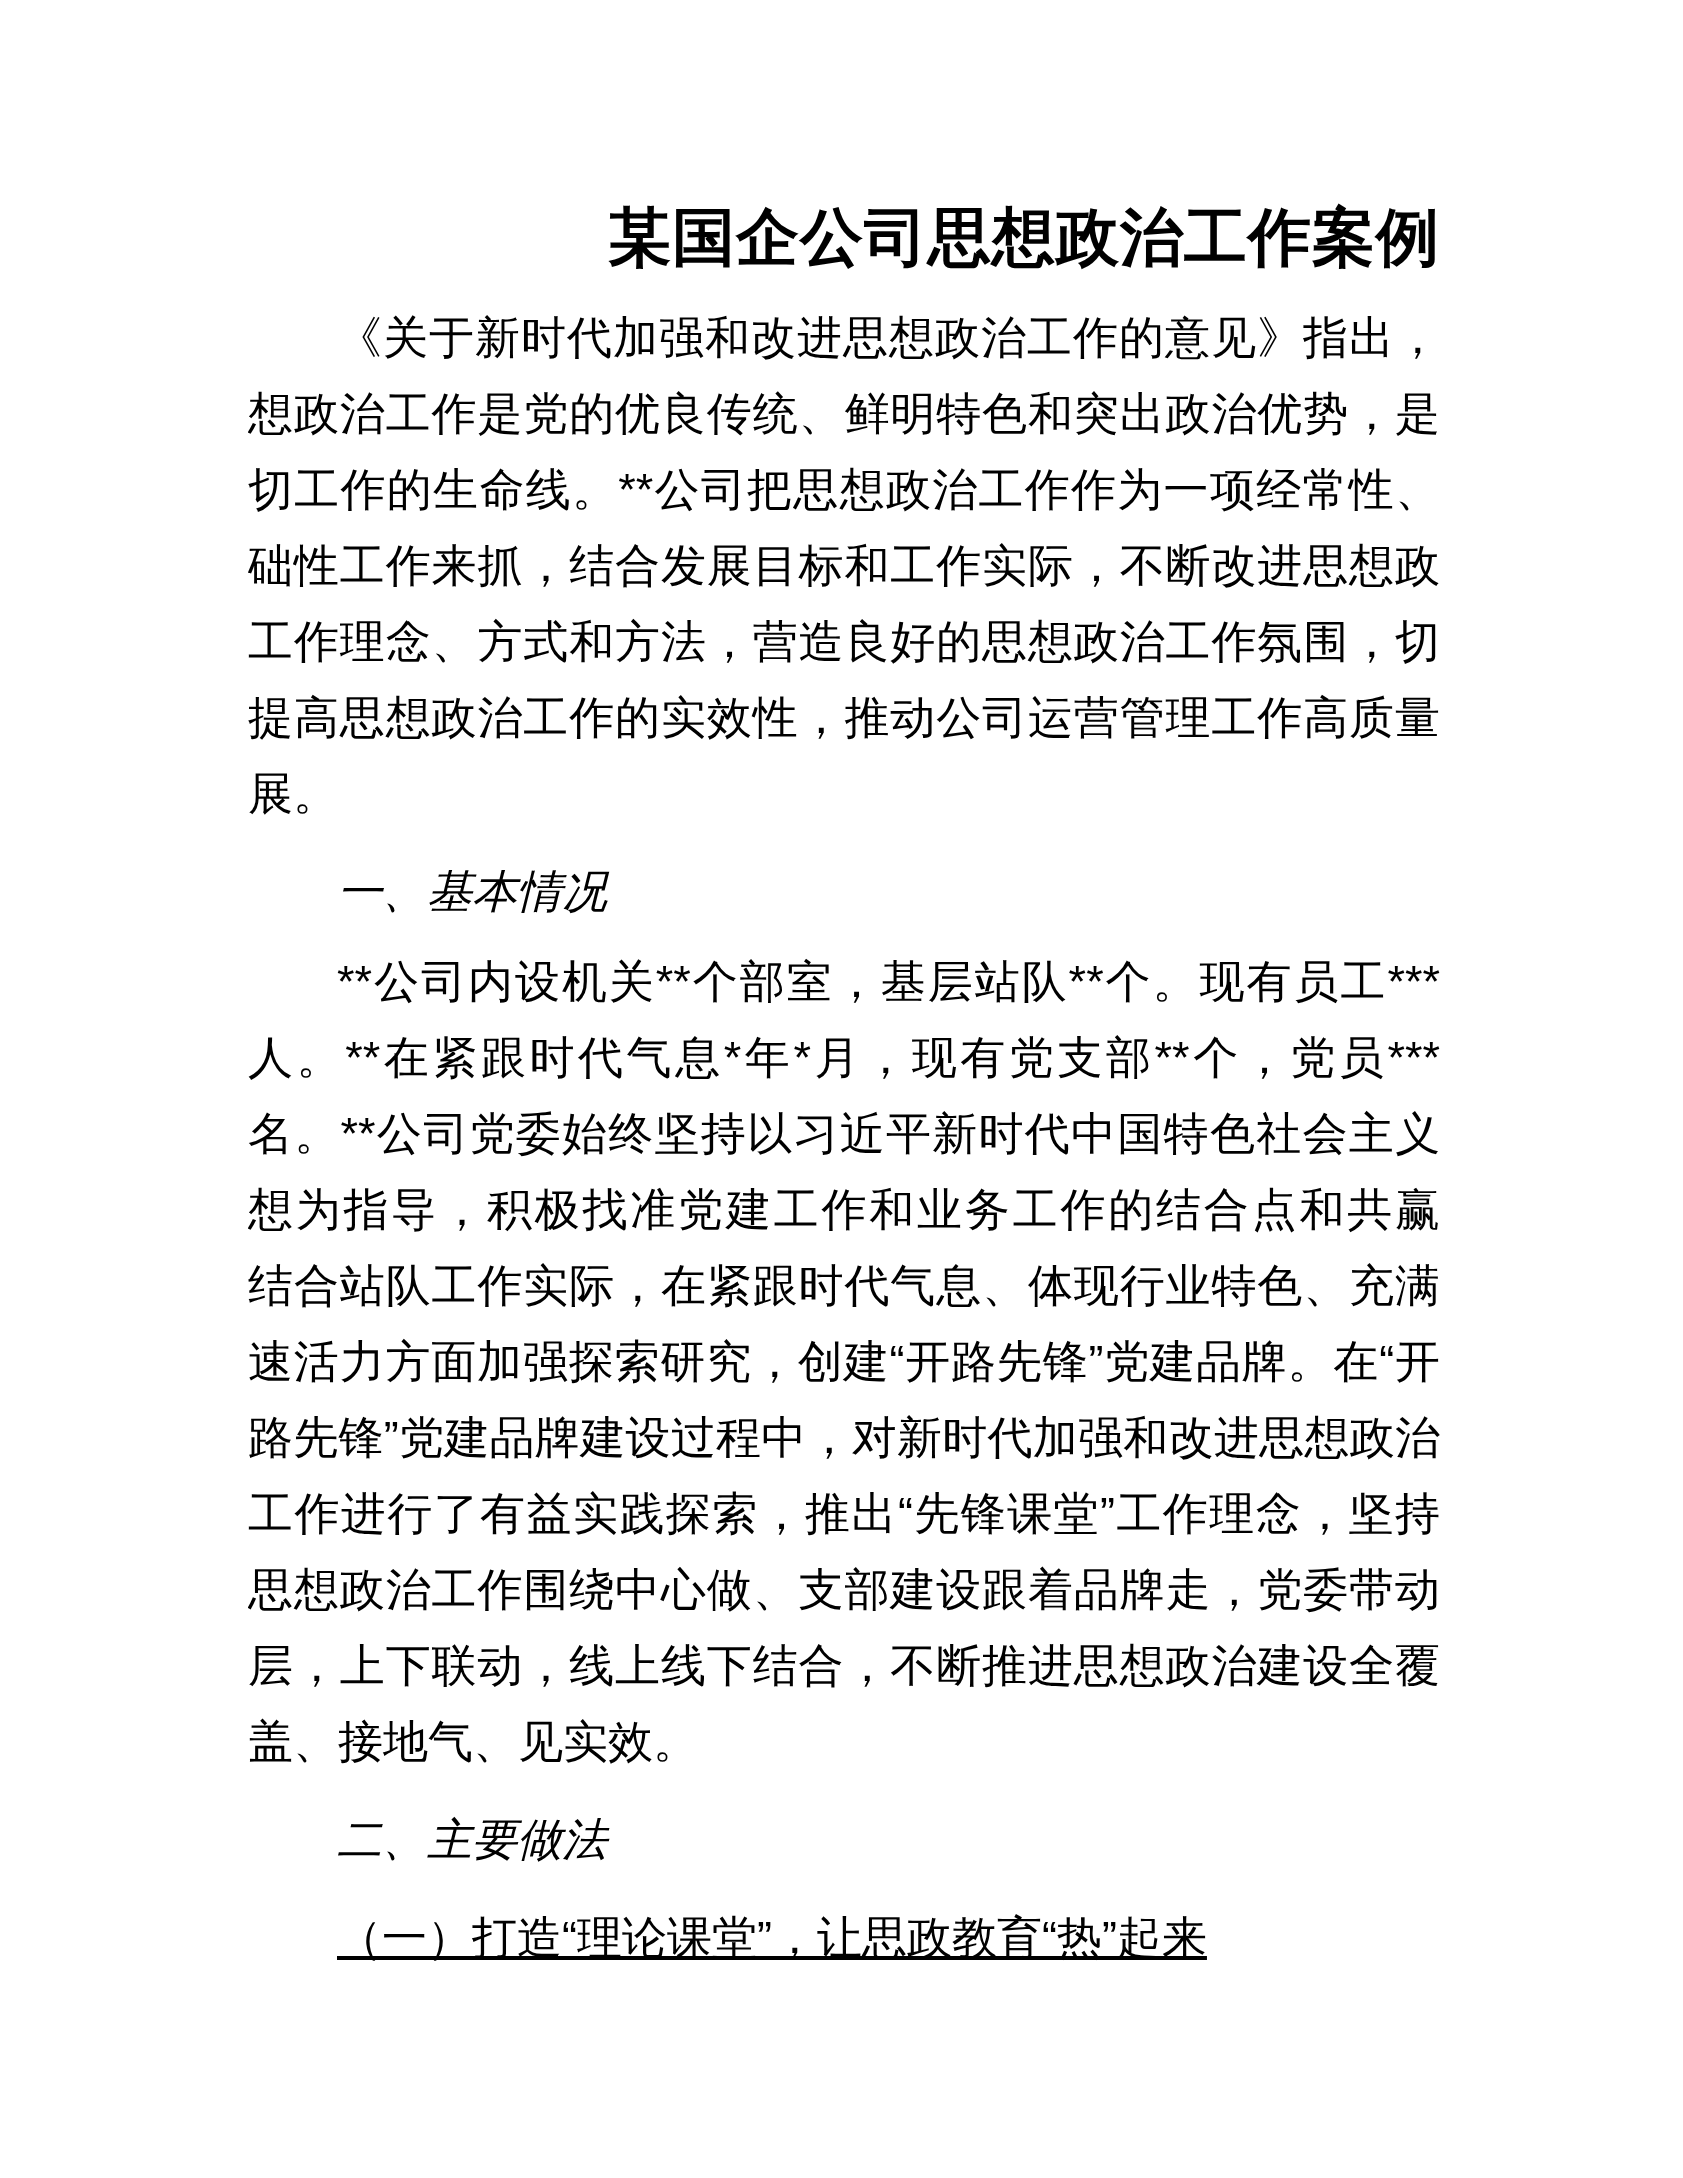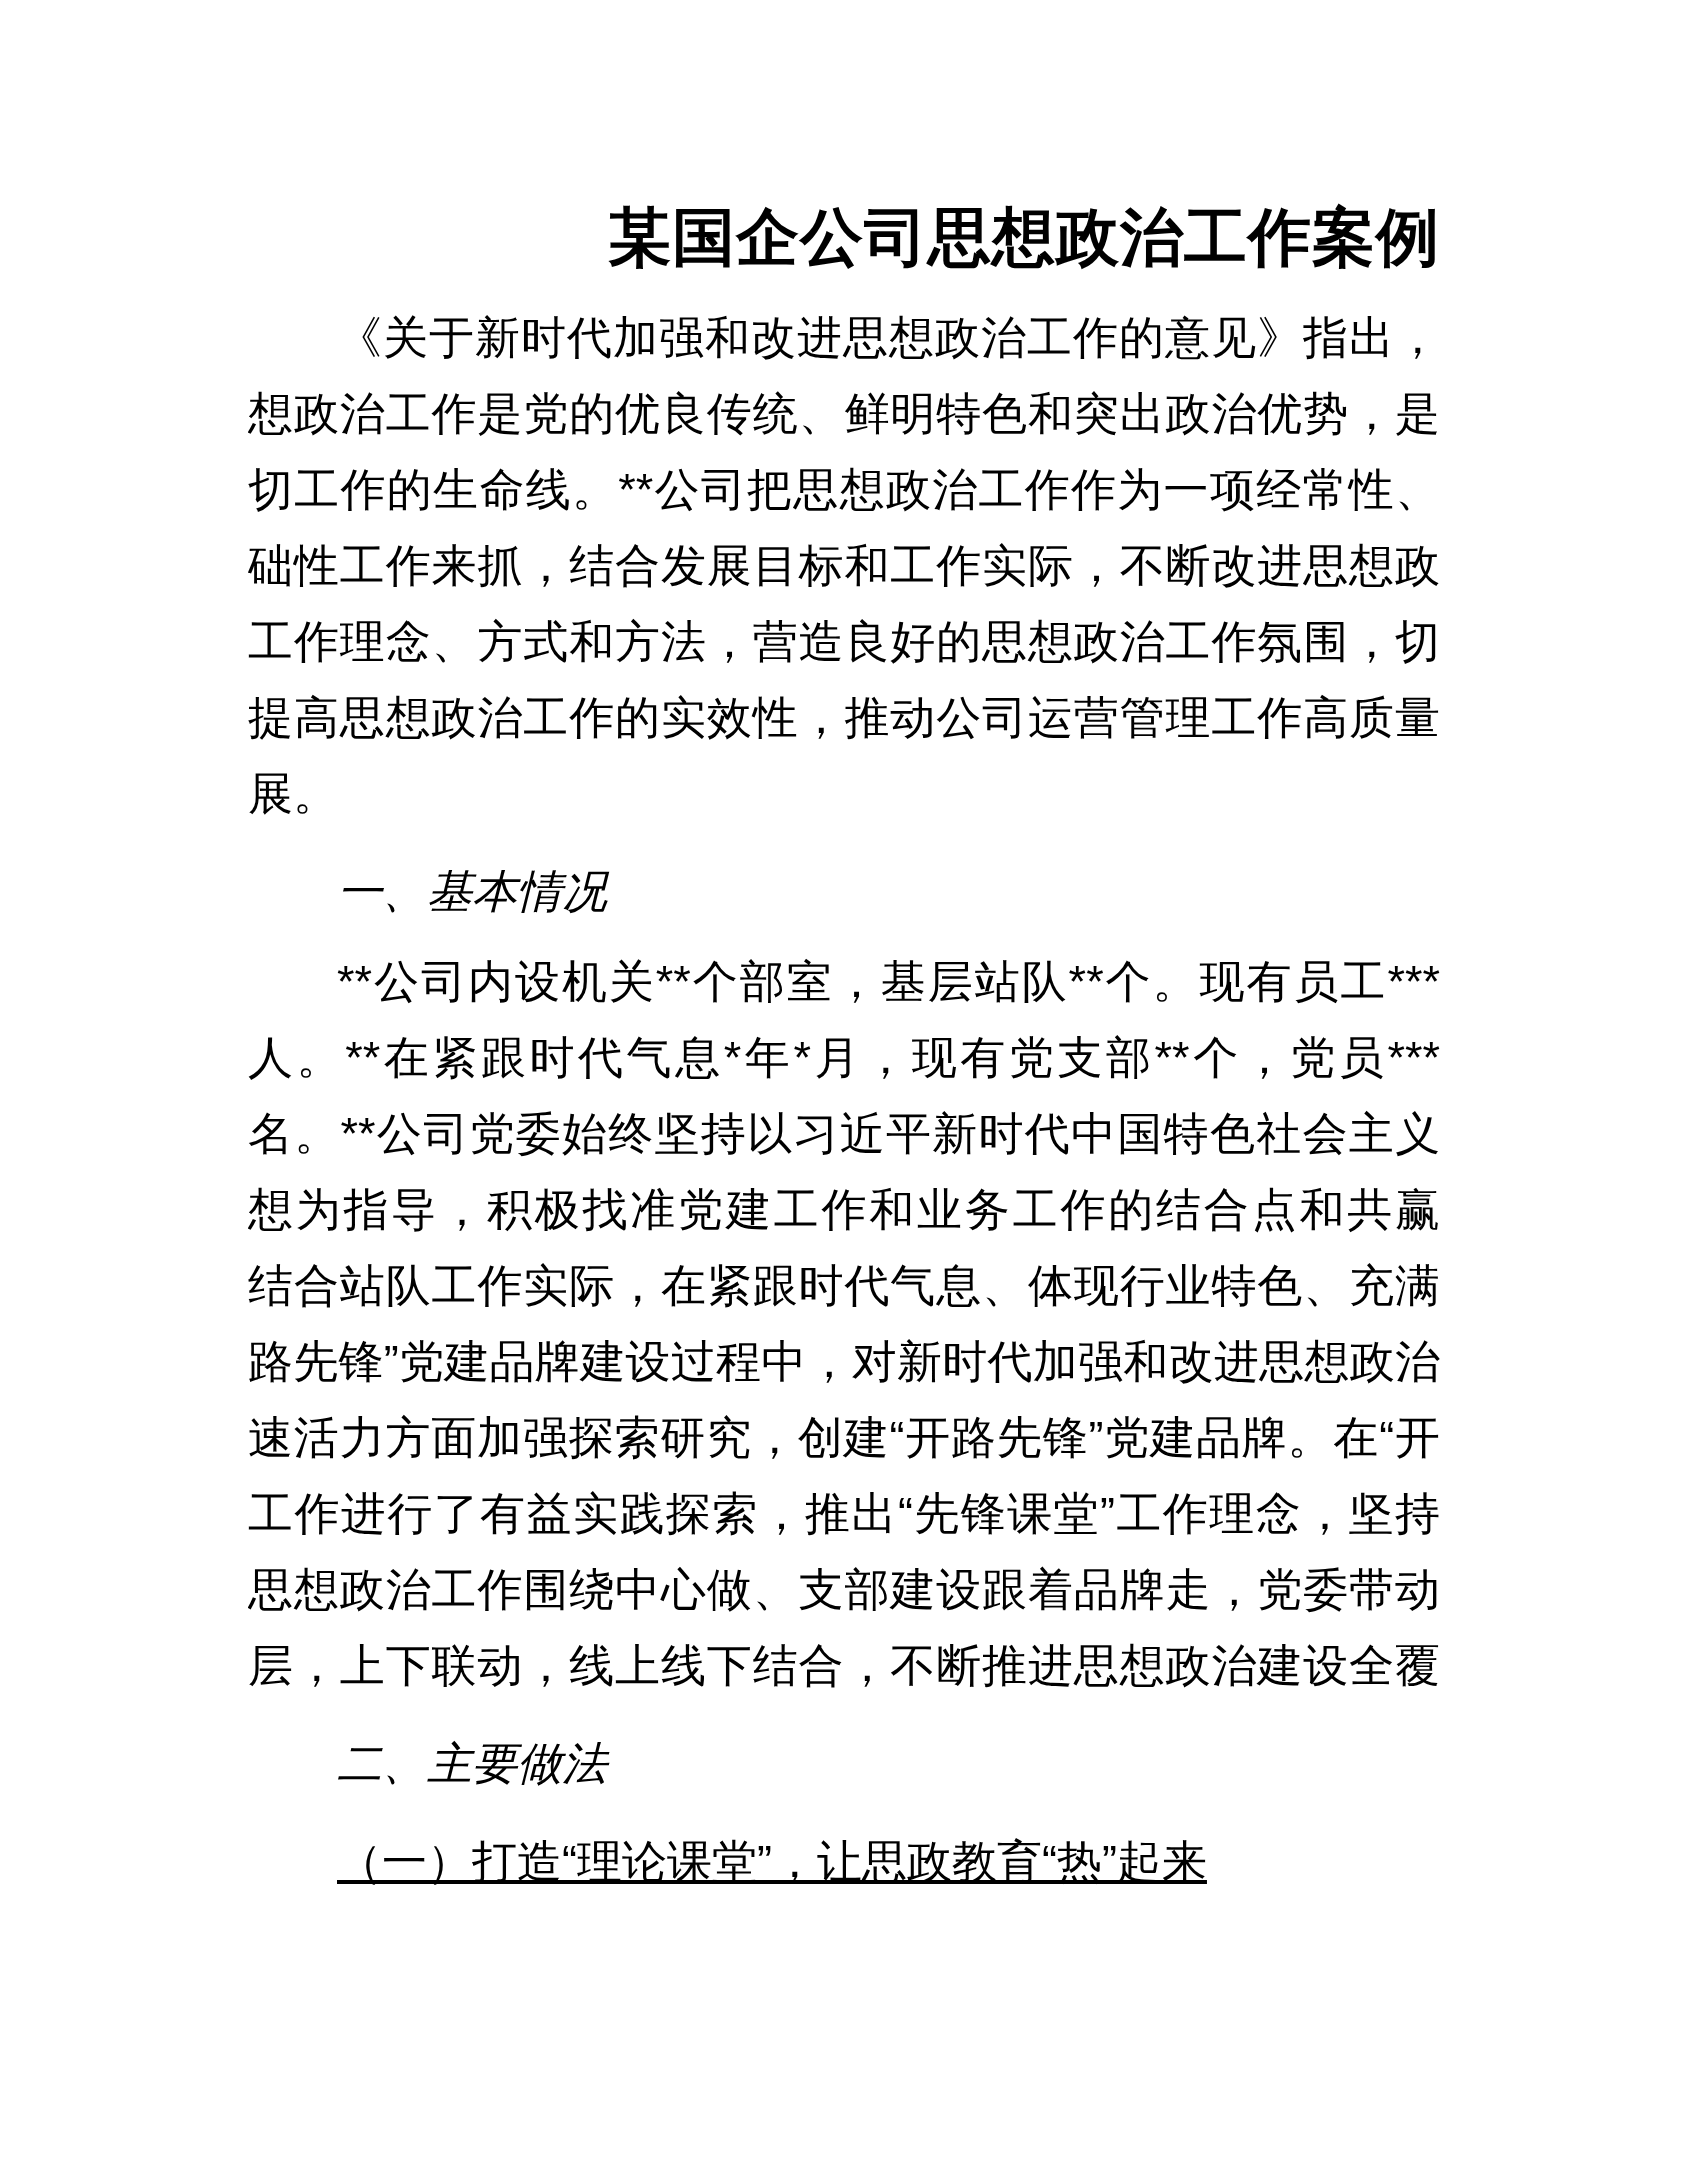--- a/index.html
+++ b/index.html
@@ -67,25 +67,26 @@
       </div>
       <div class="para heading">
         <div class="line first last">一、基本情况</div>
       </div>
       <div class="para body">
         <div class="line first">**公司内设机关**个部室，基层站队**个。现有员工***</div>
         <div class="line">人。**在紧跟时代气息*年*月，现有党支部**个，党员***</div>
         <div class="line">名。**公司党委始终坚持以习近平新时代中国特色社会主义思</div>
         <div class="line">想为指导，积极找准党建工作和业务工作的结合点和共赢点，</div>
         <div class="line">结合站队工作实际，在紧跟时代气息、体现行业特色、充满高</div>
+        <div class="line">速活力方面加强探索研究，创建“开路先锋”党建品牌。在“开</div>
         <div class="line">路先锋”党建品牌建设过程中，对新时代加强和改进思想政治</div>
-        <div class="line">速活力方面加强探索研究，创建“开路先锋”党建品牌。在“开</div>
         <div class="line">工作进行了有益实践探索，推出“先锋课堂”工作理念，坚持</div>
         <div class="line">思想政治工作围绕中心做、支部建设跟着品牌走，党委带动基</div>
         <div class="line">层，上下联动，线上线下结合，不断推进思想政治建设全覆</div>
+        <div class="line last">盖、接地气、见实效。</div>
       </div>
       <div class="para heading">
         <div class="line first last">二、主要做法</div>
       </div>
       <div class="para subheading">
         <div class="line first last">（一）打造“理论课堂”，让思政教育“热”起来</div>
       </div>
     </div>
 </div>
 

